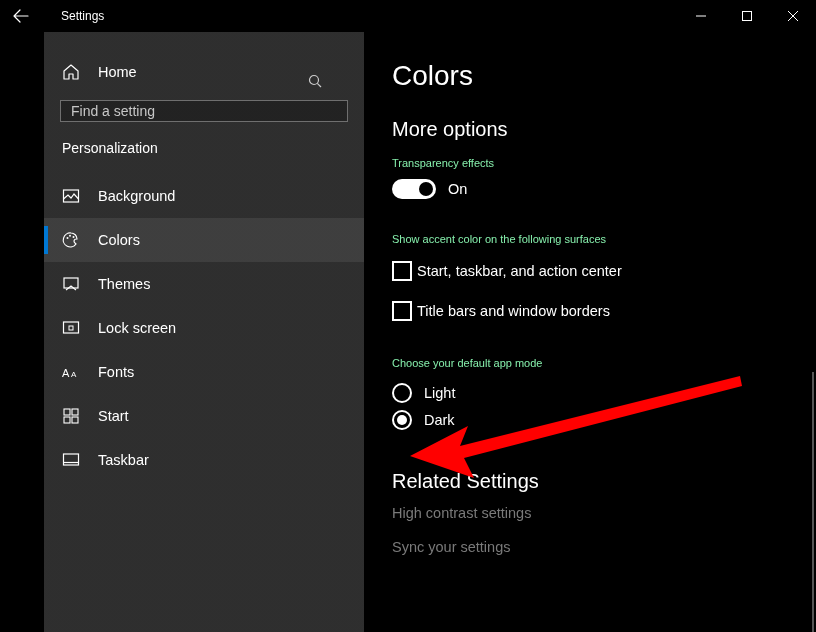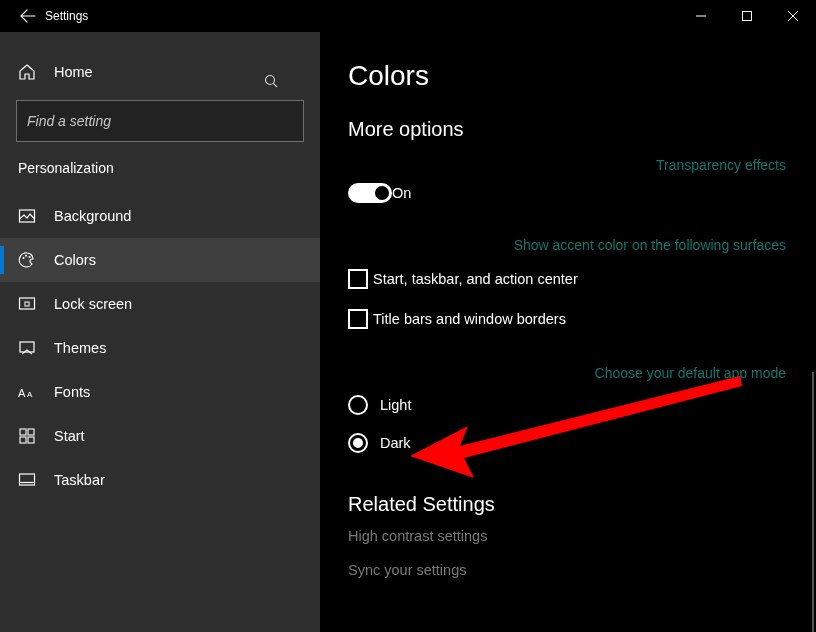--- a/index.html
+++ b/index.html
@@ -28,22 +28,22 @@
       height: 32px;
       display: flex;
       align-items: center;
       background: #000;
       color: #fff;
       position: relative;
     }
     .titlebar-left {
       display: flex;
       align-items: center;
-      padding-left: 12px;
-      gap: 1px;
+      padding-left: 5px;
+      gap: 24px;
     }
     .back-btn {
       width: 32px;
       height: 32px;
       display: flex;
       align-items: center;
       justify-content: center;
       cursor: pointer;
     }
     .title-text {
@@ -62,20 +62,21 @@
       display: flex;
       justify-content: center;
       align-items: center;
       cursor: pointer;
     }
     
     .body-row {
       flex: 1;
       display: flex;
       min-height: 0;
+      padding-left: 44px;
     }
     .sidebar {
       width: 320px;
       background: rgba(76,76,76,.55);
       background-image: linear-gradient(rgba(50,50,50,0.55), rgba(50,50,50,0.55));
       color: #fff;
       padding-top: 18px;
       position: relative;
       overflow: hidden;
     }
@@ -103,28 +104,27 @@
       background: #0078d4;
     }
     .sidebar-gap {
       height: 18px;
     }
     .search-wrap {
       margin: 6px 16px 14px 16px;
     }
     .search {
       width: 100%;
-      height: 42px;
+      height: 22px;
       background: rgba(0,0,0,0.25);
       border: 1px solid rgba(255,255,255,0.35);
       color: #ddd;
       padding: 0 34px 0 10px;
       font-size: 14px;
       outline: none;
-      font-style: italic;
     }
     .search::placeholder { color: #c7c7c7; }
     .search-icon {
       position: absolute;
       right: 26px;
       margin-top: -26px;
       color: #ddd;
       pointer-events: none;
     }
     .category-title {
@@ -153,28 +153,28 @@
       font-size: 28px;
       font-weight: 400;
       margin-bottom: 26px;
     }
     .h2 {
       font-size: 20px;
       font-weight: 400;
       margin-bottom: 16px;
     }
     .label {
-      font-size: 14px;
+      font-size: 11px;
       margin-bottom: 10px;
-      color: #0f766e;
-      text-align: right;
+      color: #86efac;
     }
     .toggle-row {
       display: flex;
       align-items: center;
+      gap: 12px;
       margin-bottom: 34px;
     }
     .toggle {
       width: 44px;
       height: 20px;
       border-radius: 10px;
       background: #fff;
       position: relative;
       cursor: pointer;
     }
@@ -200,21 +200,21 @@
     }
     .cb {
       width: 20px;
       height: 20px;
       border: 2px solid #fff;
     }
     .radio-row {
       display: flex;
       align-items: center;
       gap: 12px;
-      margin-bottom: 18px;
+      margin-bottom: 7px;
       cursor: pointer;
       font-size: 14.5px;
     }
     .radio {
       width: 20px;
       height: 20px;
       border: 2px solid #fff;
       border-radius: 50%;
       display: flex;
       align-items: center;
@@ -325,35 +325,35 @@
               <circle cx="8" cy="4.8" r="1" fill="#fff"></circle>
               <circle cx="11.5" cy="6" r="1" fill="#fff"></circle>
             </svg>
         </span>
         <span>Colors</span>
       </div>
 
       <div class="sidebar-row">
         <span class="nav-icon">
           <svg width="18" height="18" viewBox="0 0 18 18">
+              <rect x="2" y="3" width="14" height="10" stroke="#fff" stroke-width="1.2" fill="none"></rect>
+              <path d="M4 15 L9 11 L14 15" stroke="#fff" stroke-width="1.2" fill="none"></path>
+            </svg>
+        </span>
+        <span>Themes</span>
+      </div>
+
+      <div class="sidebar-row">
+        <span class="nav-icon">
+          <svg width="18" height="18" viewBox="0 0 18 18">
               <rect x="1.5" y="3" width="15" height="11" stroke="#fff" stroke-width="1.2" fill="none"></rect>
               <rect x="7" y="7" width="4" height="4" stroke="#fff" stroke-width="1" fill="none"></rect>
             </svg>
         </span>
         <span>Lock screen</span>
-      </div>
-
-      <div class="sidebar-row">
-        <span class="nav-icon">
-          <svg width="18" height="18" viewBox="0 0 18 18">
-              <rect x="2" y="3" width="14" height="10" stroke="#fff" stroke-width="1.2" fill="none"></rect>
-              <path d="M4 15 L9 11 L14 15" stroke="#fff" stroke-width="1.2" fill="none"></path>
-            </svg>
-        </span>
-        <span>Themes</span>
       </div>
 
       <div class="sidebar-row">
         <span class="nav-icon">
           <svg width="18" height="14" viewBox="0 0 18 14">
               <text x="0" y="12" font-size="11" fill="#fff" font-family="Segoe UI">A</text>
               <text x="9" y="12" font-size="8" fill="#fff" font-family="Segoe UI">A</text>
             </svg>
         </span>
         <span>Fonts</span>

